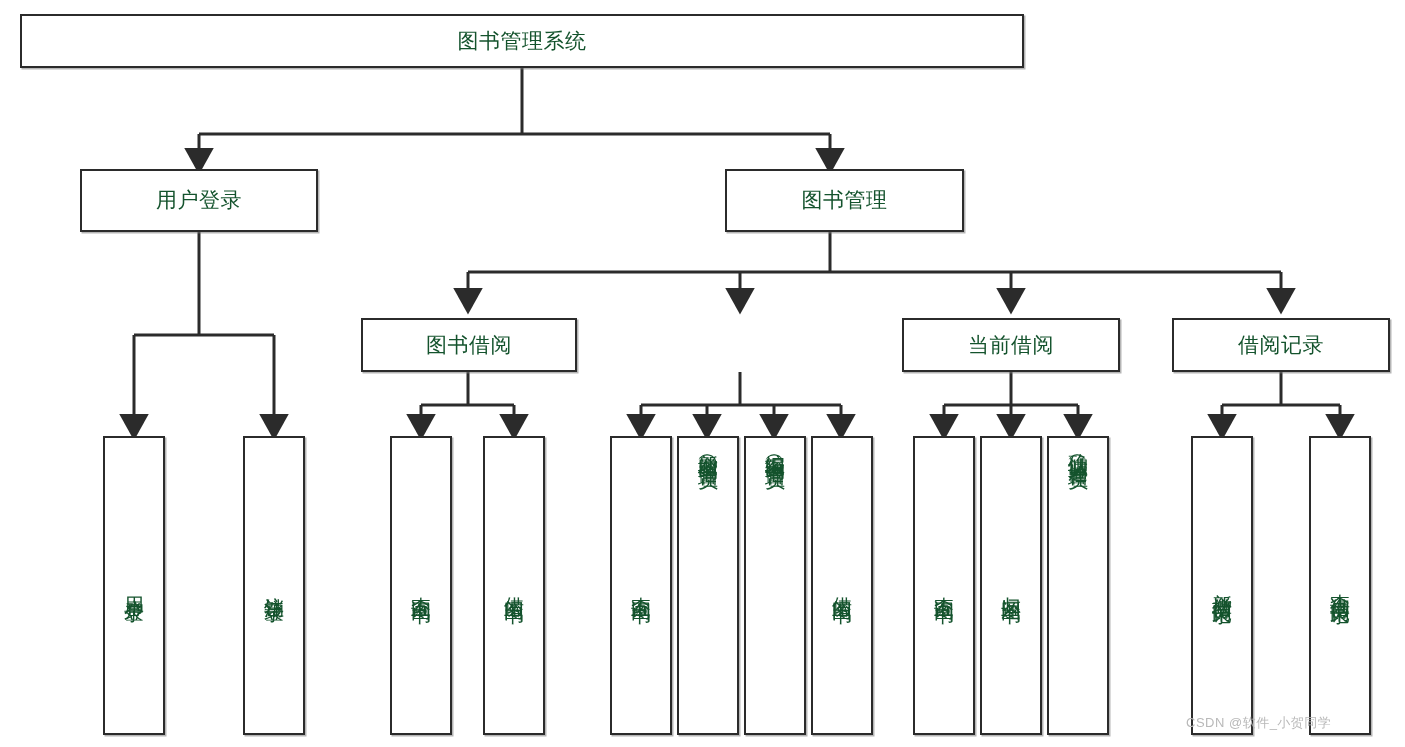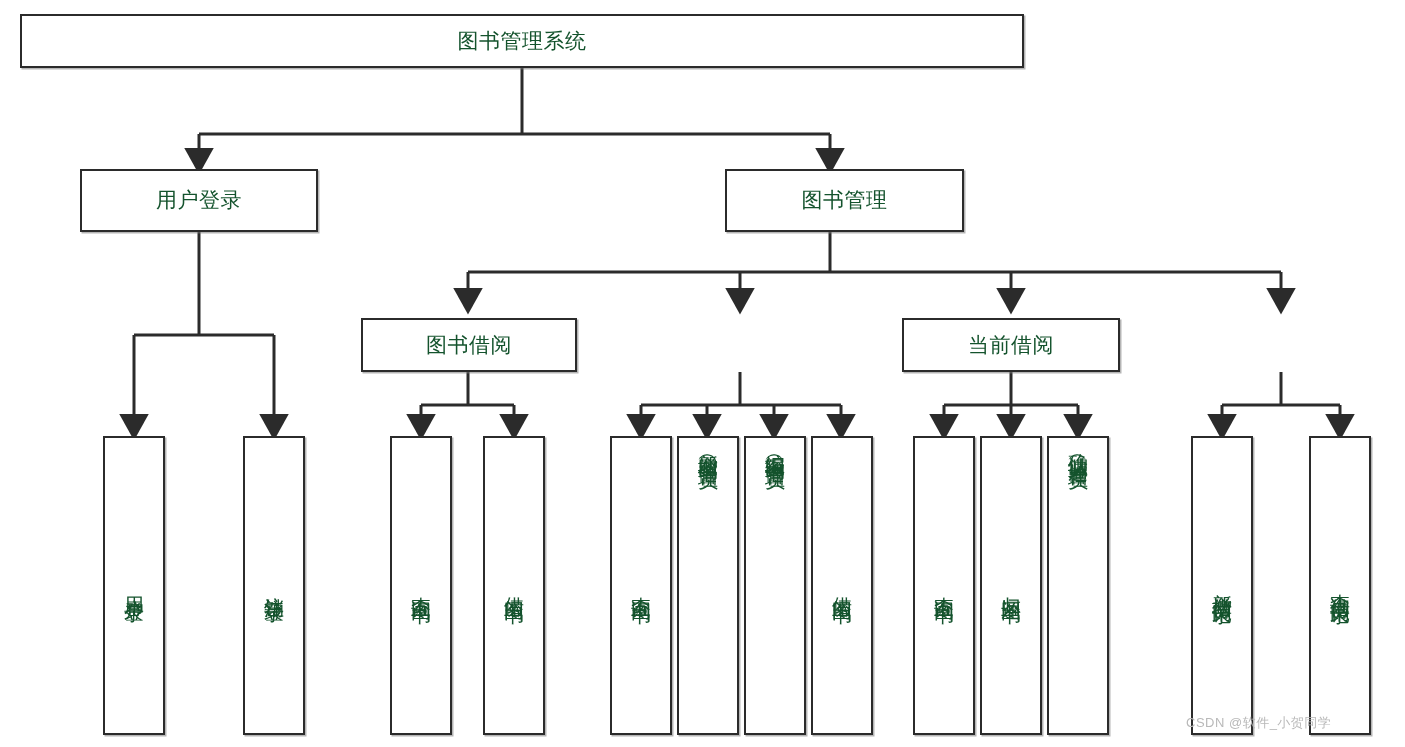--- a/index.html
+++ b/index.html
@@ -136,20 +136,23 @@
   <div class="node" style="left:725px; top:169px; width:239px; height:63px;">
     <span class="label">图书管理</span>
   </div>
 
   <div class="node" style="left:361px; top:318px; width:216px; height:54px;">
     <span class="label">图书借阅</span>
   </div>
   <div class="node" style="left:902px; top:318px; width:218px; height:54px;">
     <span class="label">当前借阅</span>
   </div>
+  <div class="node" style="left:1172px; top:318px; width:218px; height:54px;">
+    <span class="label">借阅记录</span>
+  </div>
 
   <div class="node vertical mid" style="left:103px; top:436px; width:62px; height:299px;">
     <span class="label">用户登录</span>
   </div>
   <div class="node vertical mid" style="left:243px; top:436px; width:62px; height:299px;">
     <span class="label">注销登录</span>
   </div>
 
   <div class="node vertical mid" style="left:390px; top:436px; width:62px; height:299px;">
     <span class="label">查询图书</span>

